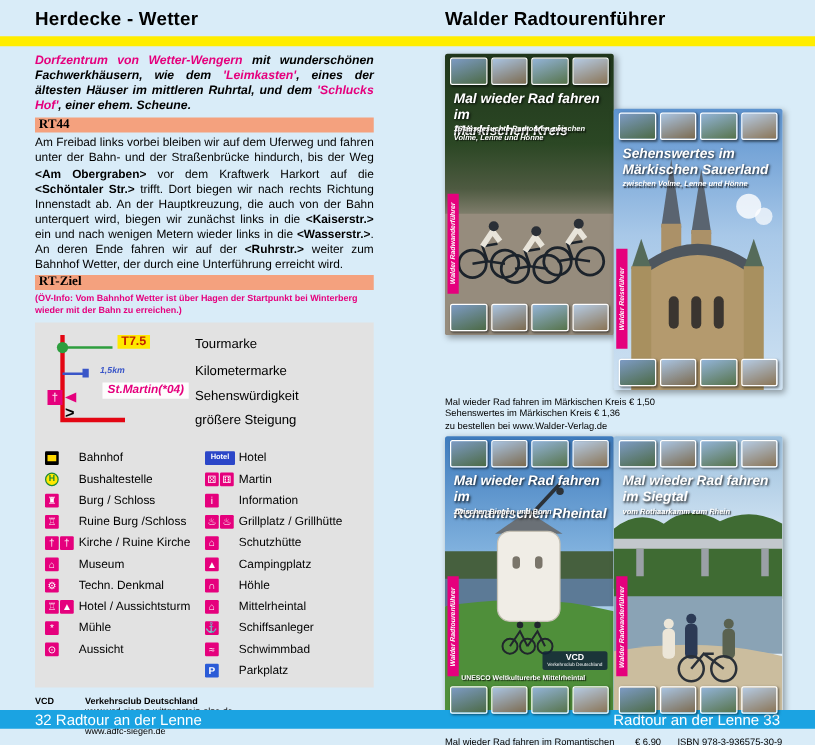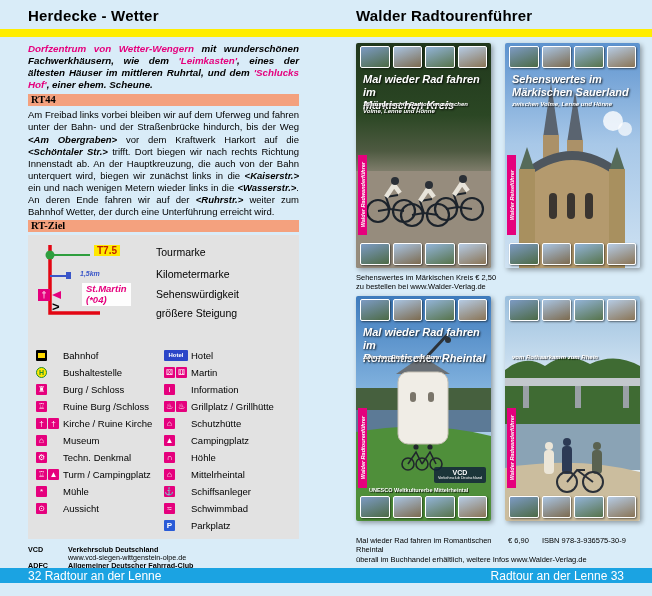--- a/index.html
+++ b/index.html
@@ -10,69 +10,69 @@
   .pg-title.lft { left:28px; }
   .pg-title.rgt { left:356px; }
   .yellow-bar { position:absolute; top:29px; left:0; width:652px; height:8px; background:#ffed00; }
 
   
   .col-left { position:absolute; left:28px; top:43px; width:271px; }
   .intro { font-size:9.8px; line-height:12.1px; font-weight:bold; font-style:italic; text-align:justify; margin-bottom:3px; }
   .mag { color:#e5007d; }
   .secbar { background:#f4a17e; font-weight:bold; font-size:10.5px; line-height:12px; padding:0 3px; margin:2px 0 3px;font-family:Liberation Serif, serif; }
   .bodytxt { font-size:9.5px; line-height:12.1px; text-align:justify; margin-bottom:2px; }
-  .bodytxt b.st { font-style:italic; }
+  .bodytxt b.st { }
   .ovinfo { color:#e5007d; font-weight:bold; font-size:7.2px; line-height:8.6px; margin:1px 0 6px; }
 
   .legend { background:#e2e2e2; padding:8px 8px 5px 8px; width:271px; }
   .diagram { position:relative; height:88px; font-size:10.5px; }
   .dlabel { position:absolute; left:120px; font-size:10.5px; }
   .l0{top:3px;} .l1{top:25px;} .l2{top:45px;} .l3{top:64px;}
   .tourmark { position:absolute; left:58px; top:2px; background:#ffe800; color:#c22000; font-weight:bold; font-size:10px; padding:0 3px; }
   .kmmark { position:absolute; left:44px; top:27px; color:#3a56c8; font-weight:bold; font-style:italic; font-size:7px; }
-  .sightbox { position:absolute; left:46px; top:40px; background:#fdfdfd; color:#e5007d; font-weight:bold; font-style:italic; font-size:9.5px; line-height:10.5px; padding:1px 4px; display:inline-flex; flex-direction:column; }
+  .sightbox { position:absolute; left:46px; top:40px; background:#fdfdfd; color:#e5007d; font-weight:bold; font-style:italic; font-size:9.5px; line-height:10.5px; padding:1px 4px; display:inline-flex; flex-direction:row; }
   .steig { position:absolute; left:16px; top:56px; font-size:13px; font-weight:bold; }
 
-  .symcols { display:flex; margin-top:16px; }
+  .symcols { display:flex; margin-top:4px; }
   .symcol { width:128px; }
   .symcol.r { width:127px; }
   .symrow { display:flex; align-items:center; height:17px; }
   .icwrap { width:27px; display:flex; gap:1px; align-items:center; flex-shrink:0; }
   .ic { width:11px; height:11px; background:#e5007d; color:#fff; font-size:8px; line-height:11px; text-align:center; border-radius:1px; display:inline-block; overflow:hidden; }
   .ic.bhf { background:#000; position:relative; }
   .ic.bhf b { position:absolute; left:2px; right:2px; top:3px; bottom:3px; background:#ffd900; }
   .ic.bus { background:#ffe800; border:1px solid #1d8a34; border-radius:50%; color:#1d8a34; font-weight:bold; font-size:7px; line-height:9px; }
   .ic.hotel { width:24px; background:#2b46c8; font-weight:bold; font-size:6px; }
   .ic.park { background:#2a5bd7; font-weight:bold; }
   .symlabel { font-size:9.5px; white-space:nowrap; }
 
   .pubs { margin-top:7px; }
   .pub { display:flex; font-size:7.2px; line-height:8px; }
   .pub .abbr { width:40px; font-weight:bold; flex-shrink:0; }
   .pub .pl { line-height:8px; }
   .pub .pl.b { font-weight:bold; }
 
   
   .col-right { position:absolute; left:356px; top:43px; width:284px; }
-  .shelf { display:flex; gap:14px; }
+  .shelf { display:flex; }
   .cover { position:relative; width:135px; height:225px; border-radius:2px; overflow:hidden; color:#fff; box-shadow:2px 2px 5px rgba(0,0,0,.35); flex-shrink:0; }
   .cover svg.art { position:absolute; inset:0; }
   .thumbs { position:absolute; left:4px; right:4px; display:flex; gap:3px; z-index:3; }
   .thumbs.top { top:3px; } .thumbs.bottom { bottom:3px; }
   .thumbs i { flex:1; height:22px; border:1px solid #fff; border-radius:2px; box-shadow:1px 1px 2px rgba(0,0,0,.5); }
   .thumbs i:nth-child(1){background:linear-gradient(160deg,#7d9bc4,#4c6a45);}
   .thumbs i:nth-child(2){background:linear-gradient(160deg,#a9c4e2,#7c6a4e);}
   .thumbs i:nth-child(3){background:linear-gradient(160deg,#93b4d8,#56734a);}
   .thumbs i:nth-child(4){background:linear-gradient(160deg,#b5cbe4,#8a7455);}
   .ctitle { position:absolute; top:30px; left:7px; right:5px; font-size:11px; line-height:13px; font-weight:bold; font-style:italic; text-shadow:1px 1px 2px rgba(0,0,0,.85); z-index:3; }
   .csub { position:absolute; top:58px; left:7px; right:6px; font-size:6px; line-height:7px; font-weight:bold; font-style:italic; text-shadow:1px 1px 1px rgba(0,0,0,.8); z-index:3; }
   .spine { position:absolute; left:2px; bottom:33px; width:9px; height:80px; background:#e5007d; z-index:4; display:flex; align-items:center; justify-content:center; }
   .spine span { writing-mode:vertical-rl; transform:rotate(180deg); font-size:5.5px; font-weight:bold; font-style:italic; white-space:nowrap; color:#fff; }
   .c1 { background:linear-gradient(180deg,#20371c 0%,#2b4724 32%,#4e5a41 48%,#9a9183 62%,#7f766a 100%); }
-  .c2 { background:linear-gradient(180deg,#5d93cf 0%,#a8c8e8 45%,#cfe2f2 100%); }
+  .c2 { background:linear-gradient(180deg,#5d93cf 0%,#a8c8e8 45%,#cfe2f2 100%);margin-top:44px; }
   .c3 { background:linear-gradient(180deg,#3e7bbd 0%,#7fb0dd 40%,#a9cce8 52%); }
   .c4 { background:linear-gradient(180deg,#9cc0de 0%,#c6dcee 28%,#e2edf5 40%); }
   .note3 { position:absolute; bottom:28px; left:13px; right:4px; font-size:5.5px; font-weight:bold; color:#fff; text-shadow:1px 1px 1px rgba(0,0,0,.9); z-index:3; }
   .vcdbadge { position:absolute; right:5px; bottom:38px; background:rgba(18,38,58,.85); border-radius:2px; padding:2px 4px; z-index:3; text-align:center; }
   .vcdbadge .vl { font-size:7px; font-weight:bold; line-height:7px; }
   .vcdbadge .vs { font-size:3.8px; line-height:4.5px; }
   .cap { margin:5px 0 4px; font-size:7.5px; line-height:9.4px; }
   .cap2 { margin-top:15px; font-size:7.5px; line-height:9.4px; }
   .cap2row { display:flex; }
   .c2t { width:152px; } .c2p { width:34px; } .c2i { flex:1; }
@@ -87,20 +87,21 @@
   <div class="pg-title rgt">Walder Radtourenführer</div>
   <div class="yellow-bar"></div>
 
   <div class="col-left">
     <p class="intro"><span class="mag">Dorfzentrum von Wetter-Wengern</span><span> mit wunderschönen Fachwerkhäusern, wie dem </span><span class="mag">'Leimkasten'</span><span>, eines der ältesten Häuser im mittleren Ruhrtal, und dem </span><span class="mag">'Schlucks Hof'</span><span>, einer ehem. Scheune.</span></p>
 
     <div class="secbar">RT44</div>
     <p class="bodytxt"><span>Am Freibad links vorbei bleiben wir auf dem Uferweg und fahren unter der Bahn- und der Straßenbrücke hindurch, bis der Weg </span><b class="st">&lt;Am Obergraben&gt;</b><span> vor dem Kraftwerk Harkort auf die </span><b class="st">&lt;Schöntaler Str.&gt;</b><span> trifft. Dort biegen wir nach rechts Richtung Innenstadt ab. An der Hauptkreuzung, die auch von der Bahn unterquert wird, biegen wir zunächst links in die </span><b class="st">&lt;Kaiserstr.&gt;</b><span> ein und nach wenigen Metern wieder links in die </span><b class="st">&lt;Wasserstr.&gt;</b><span>. An deren Ende fahren wir auf der </span><b class="st">&lt;Ruhrstr.&gt;</b><span> weiter zum Bahnhof Wetter, der durch eine Unterführung erreicht wird.</span></p>
 
     <div class="secbar">RT-Ziel</div>
+    <p class="ovinfo">(ÖV-Info: Vom Bahnhof Wetter ist über Hagen der Startpunkt bei Winterberg wieder mit der Bahn zu erreichen.)</p>
 
     <div class="legend">
       <div class="diagram">
         <svg class="dsvg" width="110" height="88">
           <polyline points="14,2 14,70 64,70" stroke="#e30613" stroke-width="3.5" fill="none"></polyline>
           <line x1="14" y1="12" x2="54" y2="12" stroke="#2e9e3e" stroke-width="2"></line>
           <circle cx="14" cy="12" r="4.5" fill="#2e9e3e"></circle>
           <line x1="14" y1="33" x2="32" y2="33" stroke="#3a56c8" stroke-width="2"></line>
           <rect x="30" y="29" width="5" height="7" fill="#3a56c8"></rect>
           <rect x="2" y="46" width="12" height="12" fill="#e5007d"></rect>
@@ -165,21 +166,21 @@
               <span class="icwrap">
                 <span class="ic">⚙</span>
               </span>
               <span class="symlabel">Techn. Denkmal</span>
             </div>
           <div class="symrow">
               <span class="icwrap">
                 <span class="ic">♖</span>
                 <span class="ic">▲</span>
               </span>
-              <span class="symlabel">Turm / Campingplatz</span>
+              <span class="symlabel">Hotel / Aussichtsturm</span>
             </div>
           <div class="symrow">
               <span class="icwrap">
                 <span class="ic">*</span>
               </span>
               <span class="symlabel">Mühle</span>
             </div>
           <div class="symrow">
               <span class="icwrap">
                 <span class="ic">⊙</span>
@@ -350,21 +351,22 @@
         <div class="thumbs bottom">
             <i></i>
             <i></i>
             <i></i>
             <i></i>
           </div>
       </div>
     </div>
 
     <div class="cap">
-      <div>Sehenswertes im Märkischen Kreis € 2,50</div>
+      <div>Mal wieder Rad fahren im Märkischen Kreis € 1,50</div>
+      <div>Sehenswertes im Märkischen Kreis € 1,36</div>
       <div>zu bestellen bei www.Walder-Verlag.de</div>
     </div>
 
     <div class="shelf">
 
       <div class="cover c3">
         <svg class="art" width="135" height="225">
           <rect x="0" y="92" width="135" height="30" fill="#46603e"></rect>
           <rect x="0" y="114" width="135" height="22" fill="#5c7a96"></rect>
           <path d="M0,136 Q70,124 135,140 L135,225 L0,225 Z" fill="#4f8f3a"></path>
@@ -423,20 +425,21 @@
           <circle cx="62" cy="186" r="10" fill="none" stroke="#2a3038" stroke-width="2"></circle>
           <circle cx="88" cy="186" r="10" fill="none" stroke="#2a3038" stroke-width="2"></circle>
           <path d="M62,186 L72,174 L88,186 M72,174 L80,174" stroke="#2a3038" stroke-width="2" fill="none"></path>
         </svg>
         <div class="thumbs top">
             <i></i>
             <i></i>
             <i></i>
             <i></i>
           </div>
+        <div class="ctitle"><span>Mal wieder Rad fahren</span><br><span>im Siegtal</span></div>
         <div class="csub">vom Rothaarkamm zum Rhein</div>
         <div class="spine">
             <span>Walder Radwanderführer</span>
           </div>
         <div class="thumbs bottom">
             <i></i>
             <i></i>
             <i></i>
             <i></i>
           </div>

